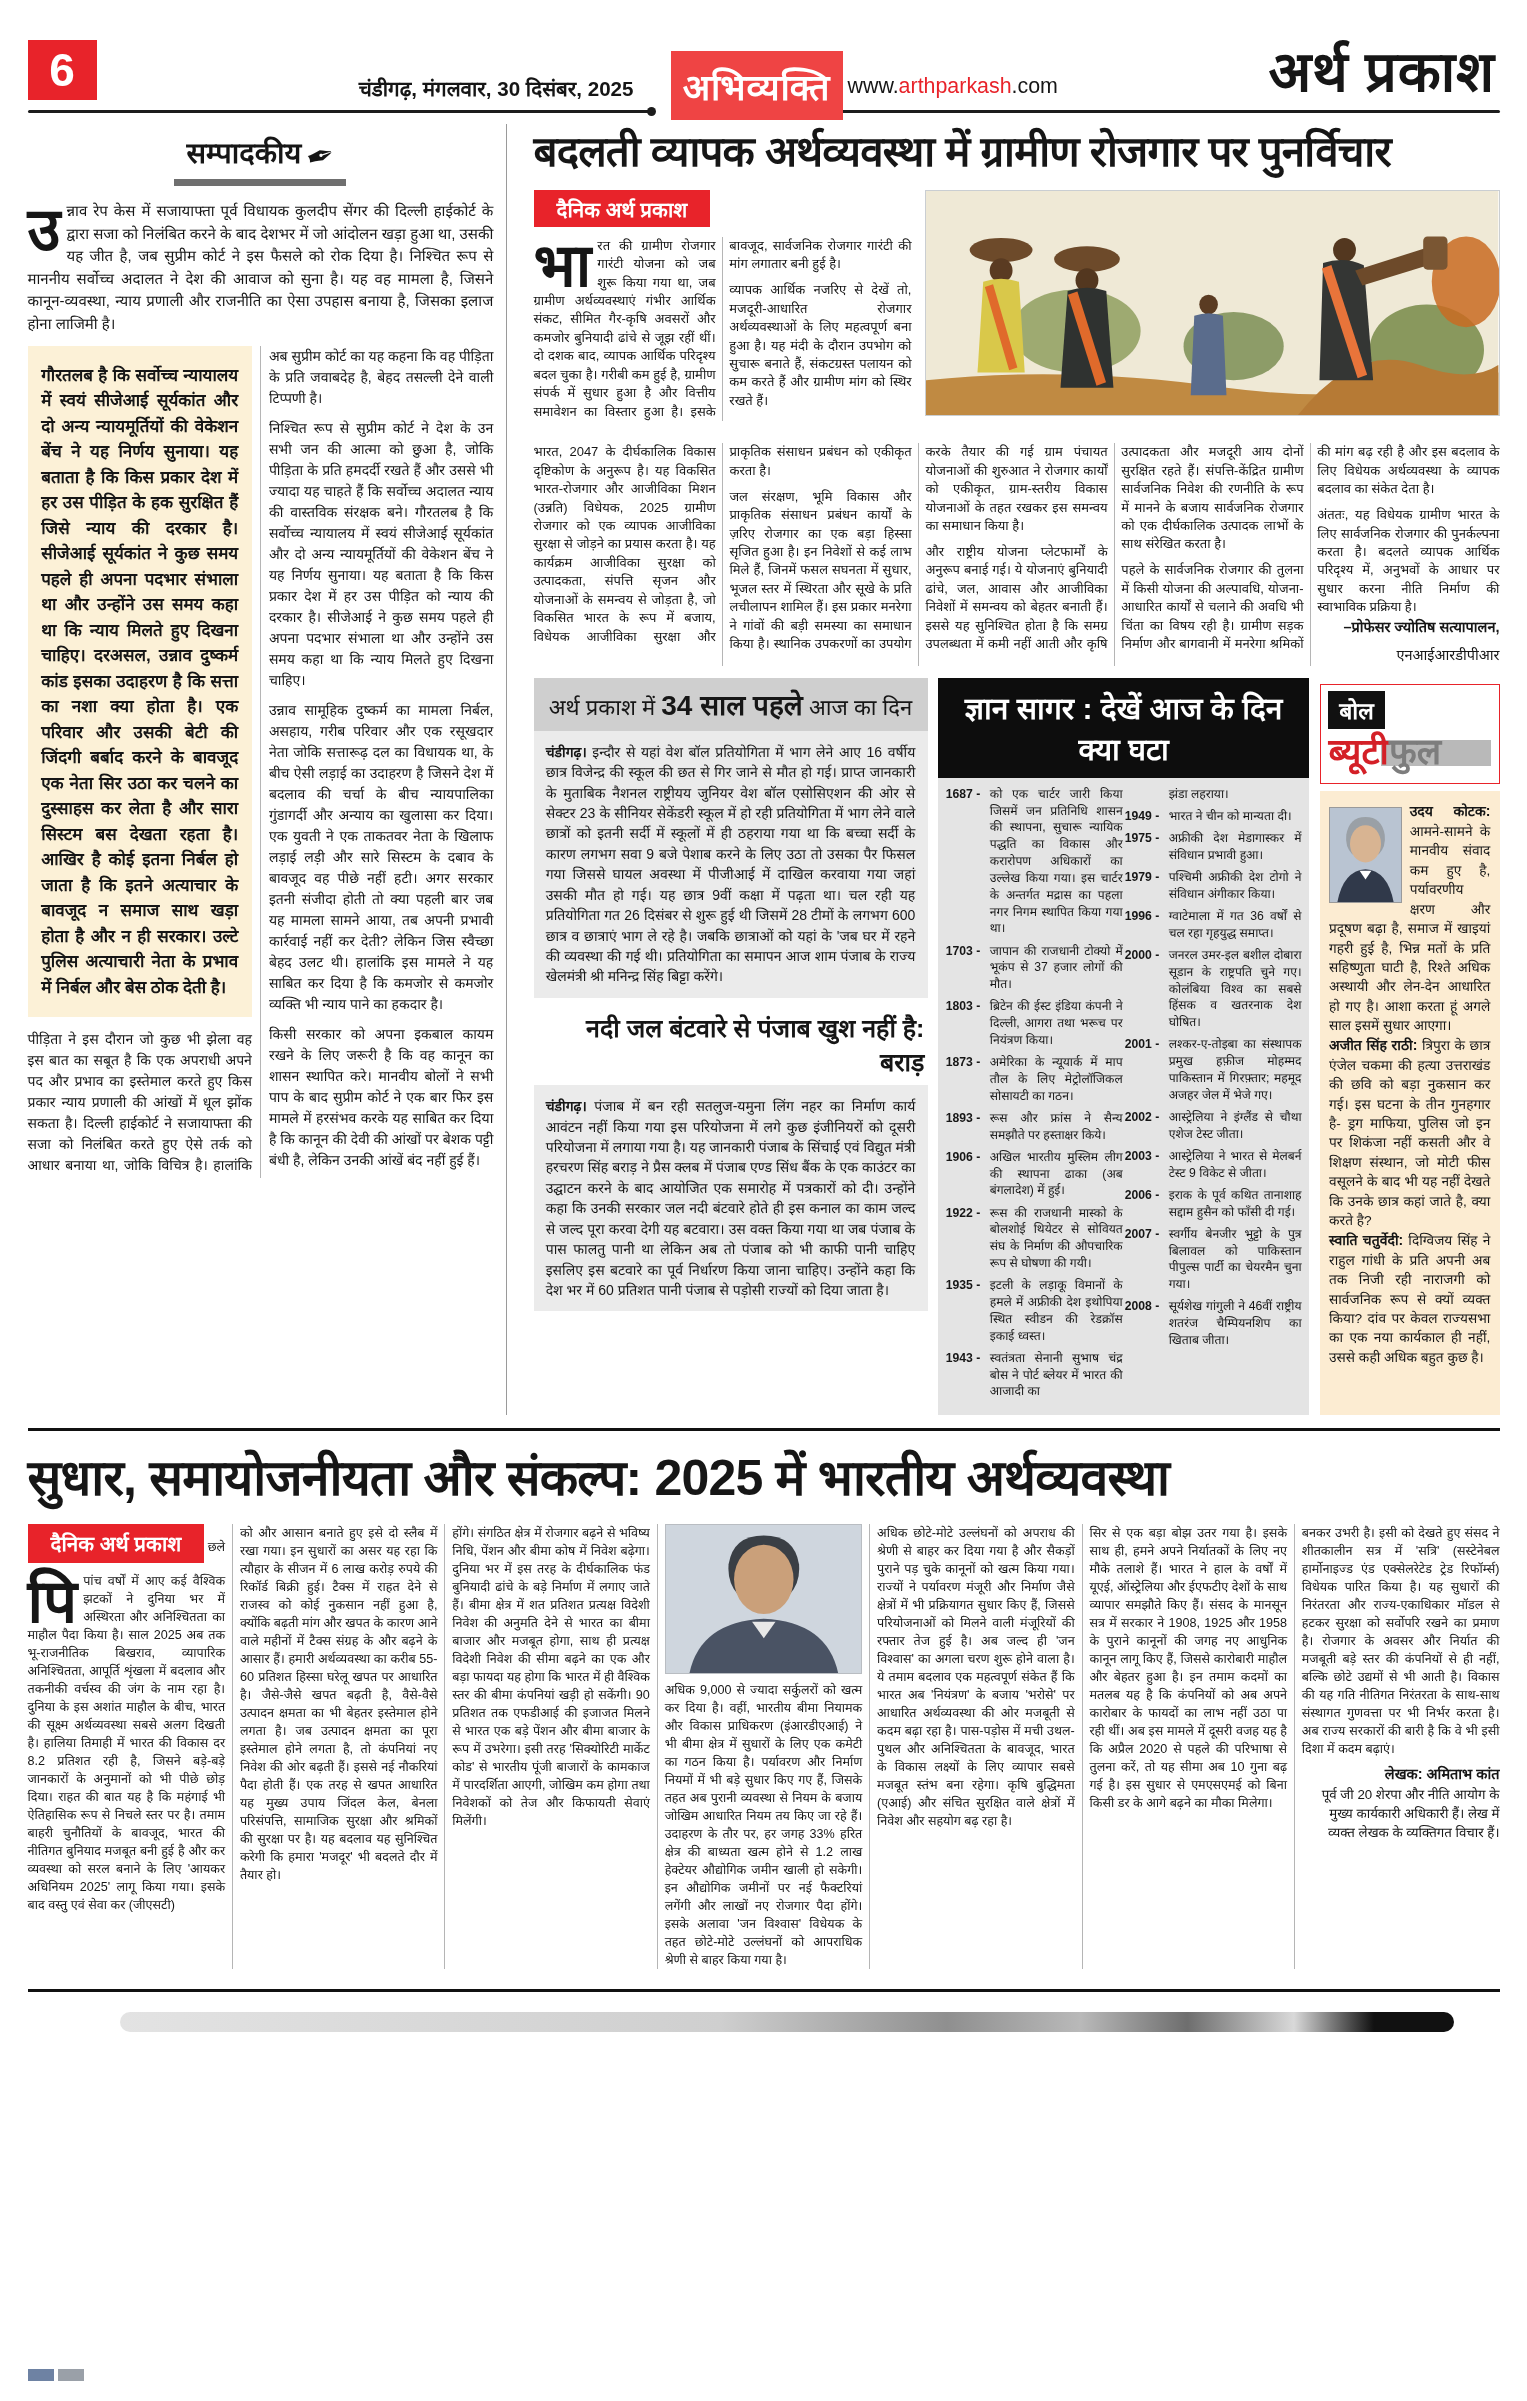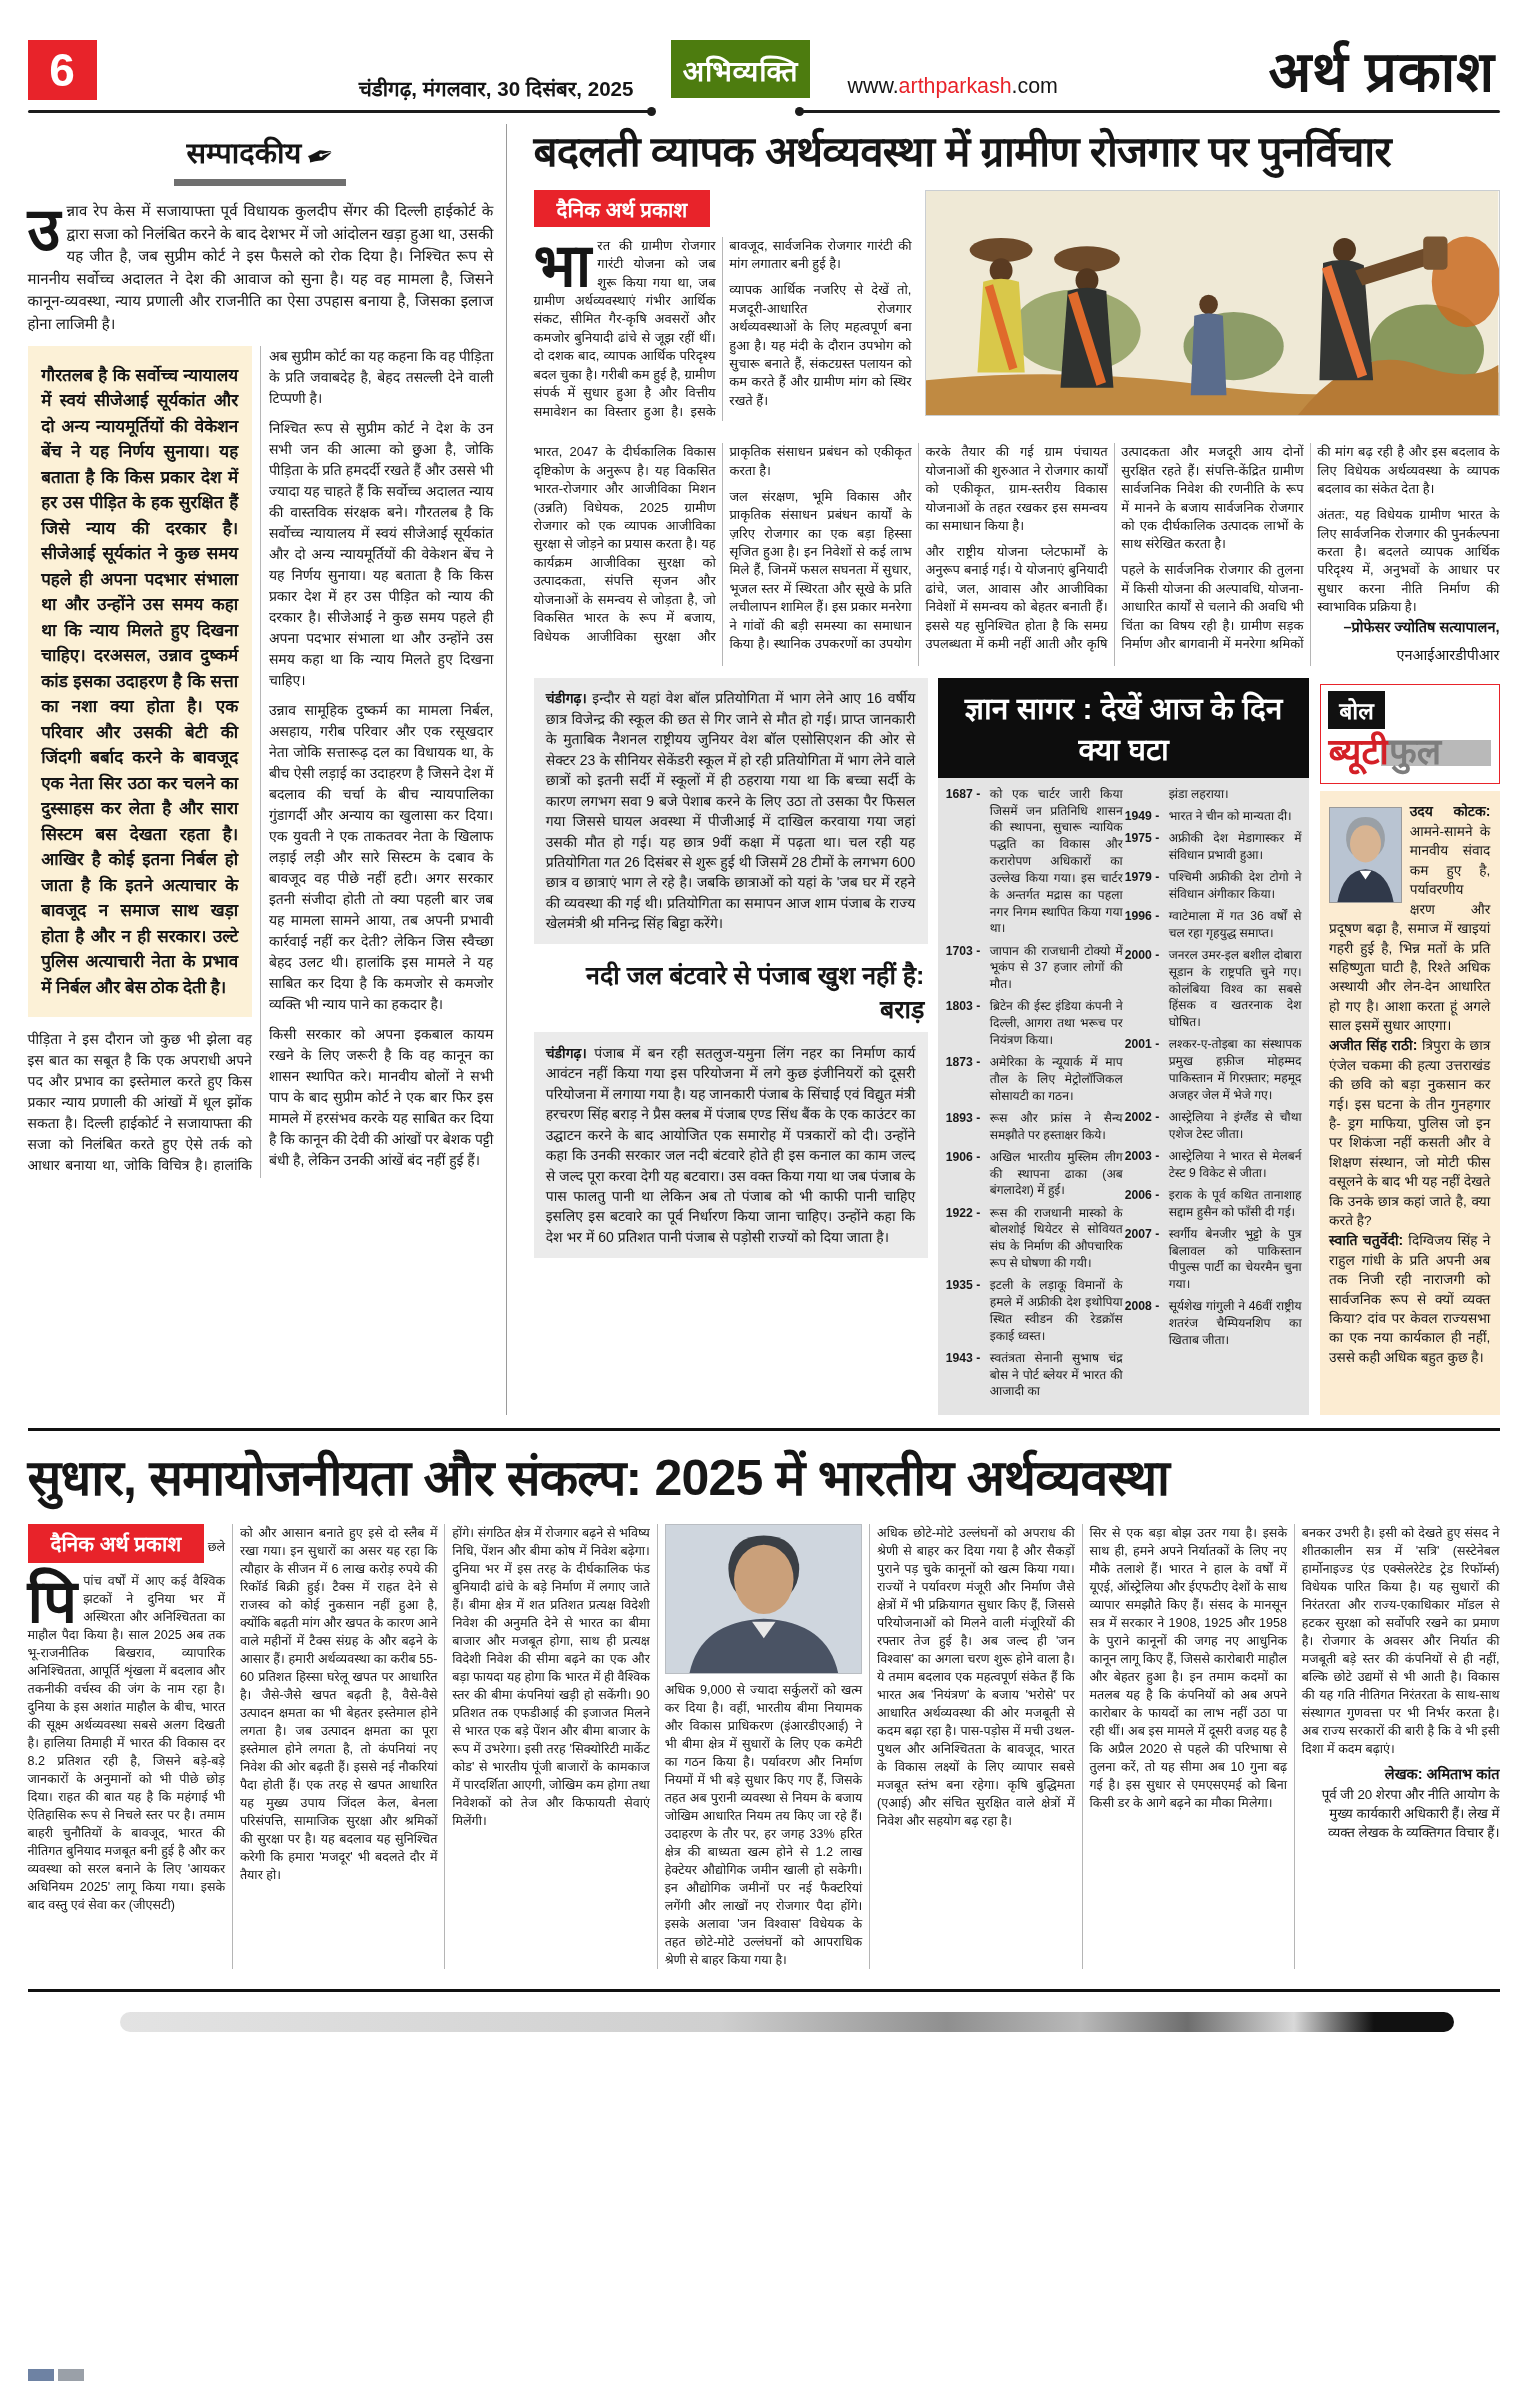--- a/index.html
+++ b/index.html
@@ -6,22 +6,22 @@
   body { background:#d8d8d8; font-family:"Liberation Sans","DejaVu Sans",sans-serif; }
   .page { width:1527px; height:2401px; background:#ffffff; margin:0 auto; position:relative;
           padding:37px 27.5px 0 27.5px; color:#161616; overflow:hidden; }
 
   
   .header { position:relative; height:70px; }
   .page-num { position:absolute; left:0; top:3.1px; width:69px; height:60px; background:#e8232a;
               color:#fff; font-size:46px; font-weight:bold; display:flex; align-items:center;
               justify-content:center; }
   .dateline { position:absolute; right:866px; bottom:4.6px; font-size:20.6px; font-weight:bold; }
-  .badge { position:absolute; left:643px; top:3px; background:#4d7c0f; color:#fff;
-           font-size:28px; font-weight:bold; padding:10.7px 12.2px 9.2px; letter-spacing:0.8px; z-index:3;}
+  .badge { position:absolute; left:643px; top:14px; background:#ef4444; color:#fff;
+           font-size:36px; font-weight:bold; padding:10.7px 12.2px 9.2px; letter-spacing:0.8px; z-index:3;}
   .website { position:absolute; left:820px; bottom:7.6px; font-size:21.4px; }
   .website .red { color:#e8232a; }
   .masthead { position:absolute; right:4.6px; bottom:0; font-size:56px; font-weight:900;
               letter-spacing:0.8px; }
   .header-rule { position:relative; height:5.3px; margin-top:1.5px; }
   .header-rule .line { position:absolute; top:1.5px; height:3.1px; background:#1c1c1c; }
   .header-rule .line.l { left:0; width:626px; border-radius:2.3px; }
   .header-rule .line.r { left:770px; right:0; border-radius:2.3px; }
   .header-rule .dot { position:absolute; top:-1.5px; width:9.2px; height:9.2px; border-radius:50%;
                       background:#1c1c1c; }
@@ -213,20 +213,21 @@
             <p>पहले के सार्वजनिक रोजगार की तुलना में किसी योजना की अल्पावधि, योजना-आधारित कार्यों से चलाने की अवधि भी चिंता का विषय रही है। ग्रामीण सड़क निर्माण और बागवानी में मनरेगा श्रमिकों की मांग बढ़ रही है और इस बदलाव के लिए विधेयक अर्थव्यवस्था के व्यापक बदलाव का संकेत देता है।</p>
             <p>अंततः, यह विधेयक ग्रामीण भारत के लिए सार्वजनिक रोजगार की पुनर्कल्पना करता है। बदलते व्यापक आर्थिक परिदृश्य में, अनुभवों के आधार पर सुधार करना नीति निर्माण की स्वाभाविक प्रक्रिया है।</p>
           </div>
         <p class="byline">–प्रोफेसर ज्योतिष सत्यापालन,</p>
         <p class="byline-org">एनआईआरडीपीआर</p>
       </div>
 
       <div class="middle-row">
 
         <div class="boxA">
+          <div class="band"><span>अर्थ प्रकाश में </span><b>34 साल पहले</b><span> आज का दिन</span></div>
           <div class="story-body"><b>चंडीगढ़।</b><span> इन्दौर से यहां वेश बॉल प्रतियोगिता में भाग लेने आए 16 वर्षीय छात्र विजेन्द्र की स्कूल की छत से गिर जाने से मौत हो गई। प्राप्त जानकारी के मुताबिक नैशनल राष्ट्रीयय जुनियर वेश बॉल एसोसिएशन की ओर से सेक्टर 23 के सीनियर सेकेंडरी स्कूल में हो रही प्रतियोगिता में भाग लेने वाले छात्रों को इतनी सर्दी में स्कूलों में ही ठहराया गया था कि बच्चा सर्दी के कारण लगभग सवा 9 बजे पेशाब करने के लिए उठा तो उसका पैर फिसल गया जिससे घायल अवस्था में पीजीआई में दाखिल करवाया गया जहां उसकी मौत हो गई। यह छात्र 9वीं कक्षा में पढ़ता था। चल रही यह प्रतियोगिता गत 26 दिसंबर से शुरू हुई थी जिसमें 28 टीमों के लगभग 600 छात्र व छात्राएं भाग ले रहे है। जबकि छात्राओं को यहां के 'जब घर में रहने की व्यवस्था की गई थी। प्रतियोगिता का समापन आज शाम पंजाब के राज्य खेलमंत्री श्री मनिन्द्र सिंह बिट्टा करेंगे।</span></div>
           <h2 class="story2-headline">नदी जल बंटवारे से पंजाब खुश नहीं है: बराड़</h2>
           <div class="story-body"><b>चंडीगढ़।</b><span> पंजाब में बन रही सतलुज-यमुना लिंग नहर का निर्माण कार्य आवंटन नहीं किया गया इस परियोजना में लगे कुछ इंजीनियरों को दूसरी परियोजना में लगाया गया है। यह जानकारी पंजाब के सिंचाई एवं विद्युत मंत्री हरचरण सिंह बराड़ ने प्रैस क्लब में पंजाब एण्ड सिंध बैंक के एक काउंटर का उद्घाटन करने के बाद आयोजित एक समारोह में पत्रकारों को दी। उन्होंने कहा कि उनकी सरकार जल नदी बंटवारे होते ही इस कनाल का काम जल्द से जल्द पूरा करवा देगी यह बटवारा। उस वक्त किया गया था जब पंजाब के पास फालतु पानी था लेकिन अब तो पंजाब को भी काफी पानी चाहिए इसलिए इस बटवारे का पूर्व निर्धारण किया जाना चाहिए। उन्होंने कहा कि देश भर में 60 प्रतिशत पानी पंजाब से पड़ोसी राज्यों को दिया जाता है।</span></div>
         </div>
 
         <div class="boxB">
           <div class="gs-title">ज्ञान सागर : देखें आज के दिन क्या घटा</div>
           <div class="gs-cols">
             <div class="gs-col">
 

